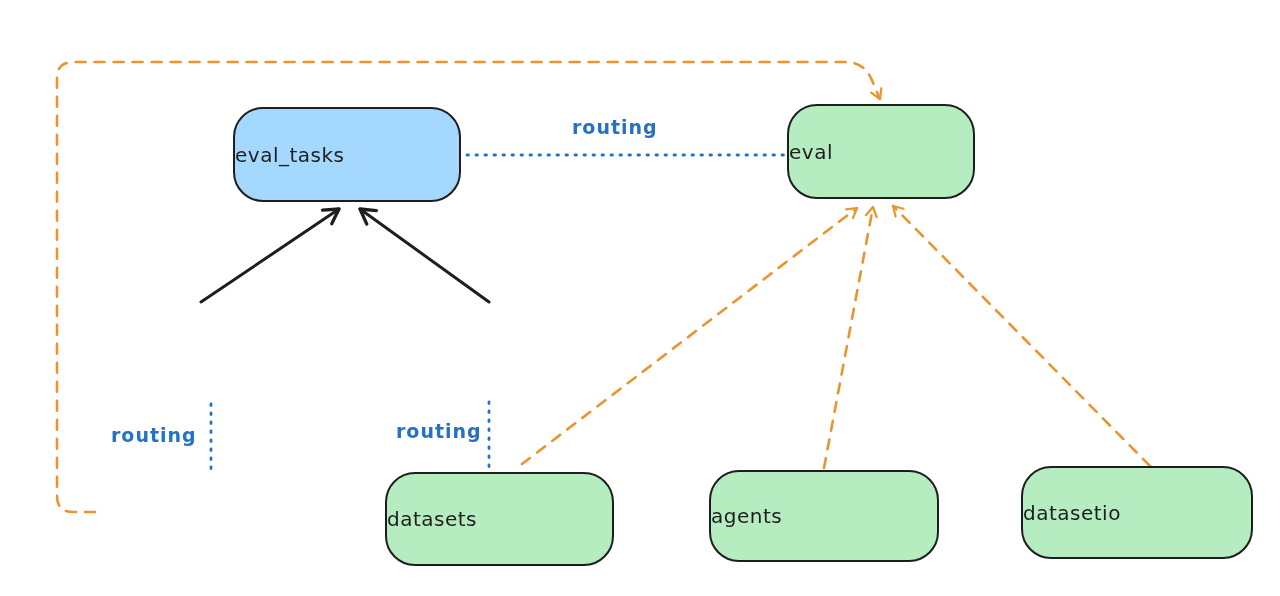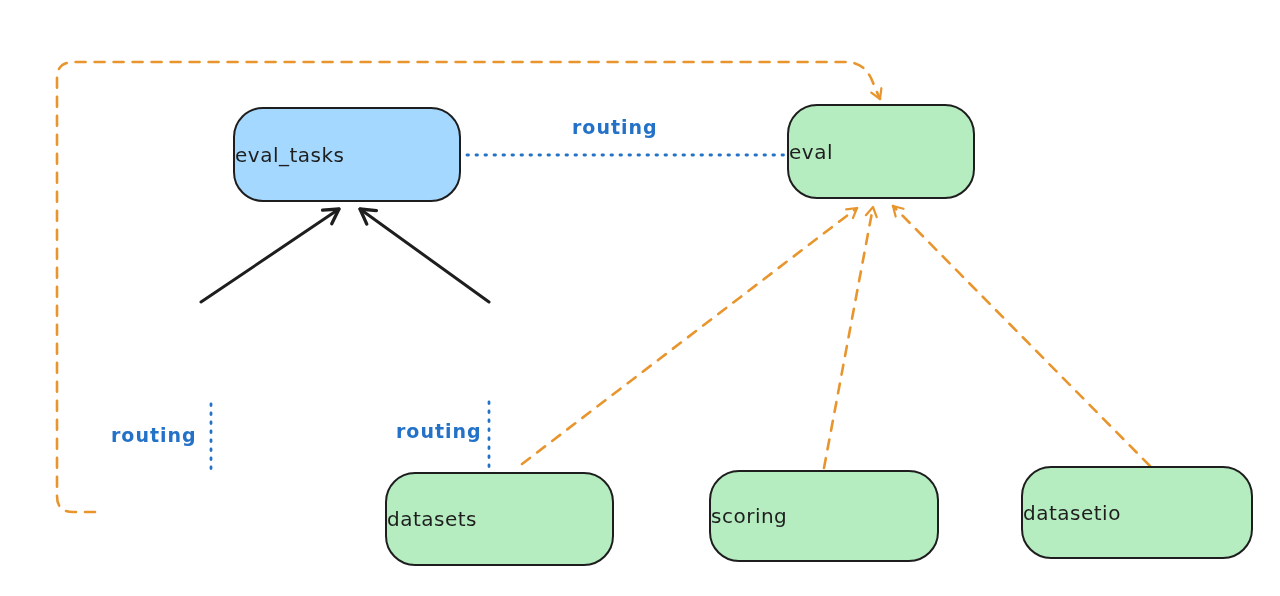--- a/index.html
+++ b/index.html
@@ -74,21 +74,21 @@
   </div>
 
 
 
 
   <div class="node green-fill" style="left:385px;top:472px;width:229px;height:94px">
     <span class="node-label">datasets</span>
   </div>
 
   <div class="node green-fill" style="left:709px;top:470px;width:230px;height:92px">
-    <span class="node-label">scoring</span>
+    <span class="node-label">agents</span>
   </div>
 
   <div class="node green-fill" style="left:1021px;top:466px;width:232px;height:93px">
     <span class="node-label">datasetio</span>
   </div>
 
   <div class="edge-label" style="left:572px;top:116px;width:92px">routing</div>
 
   <div class="edge-label" style="left:111px;top:424px;width:92px">routing</div>
 

